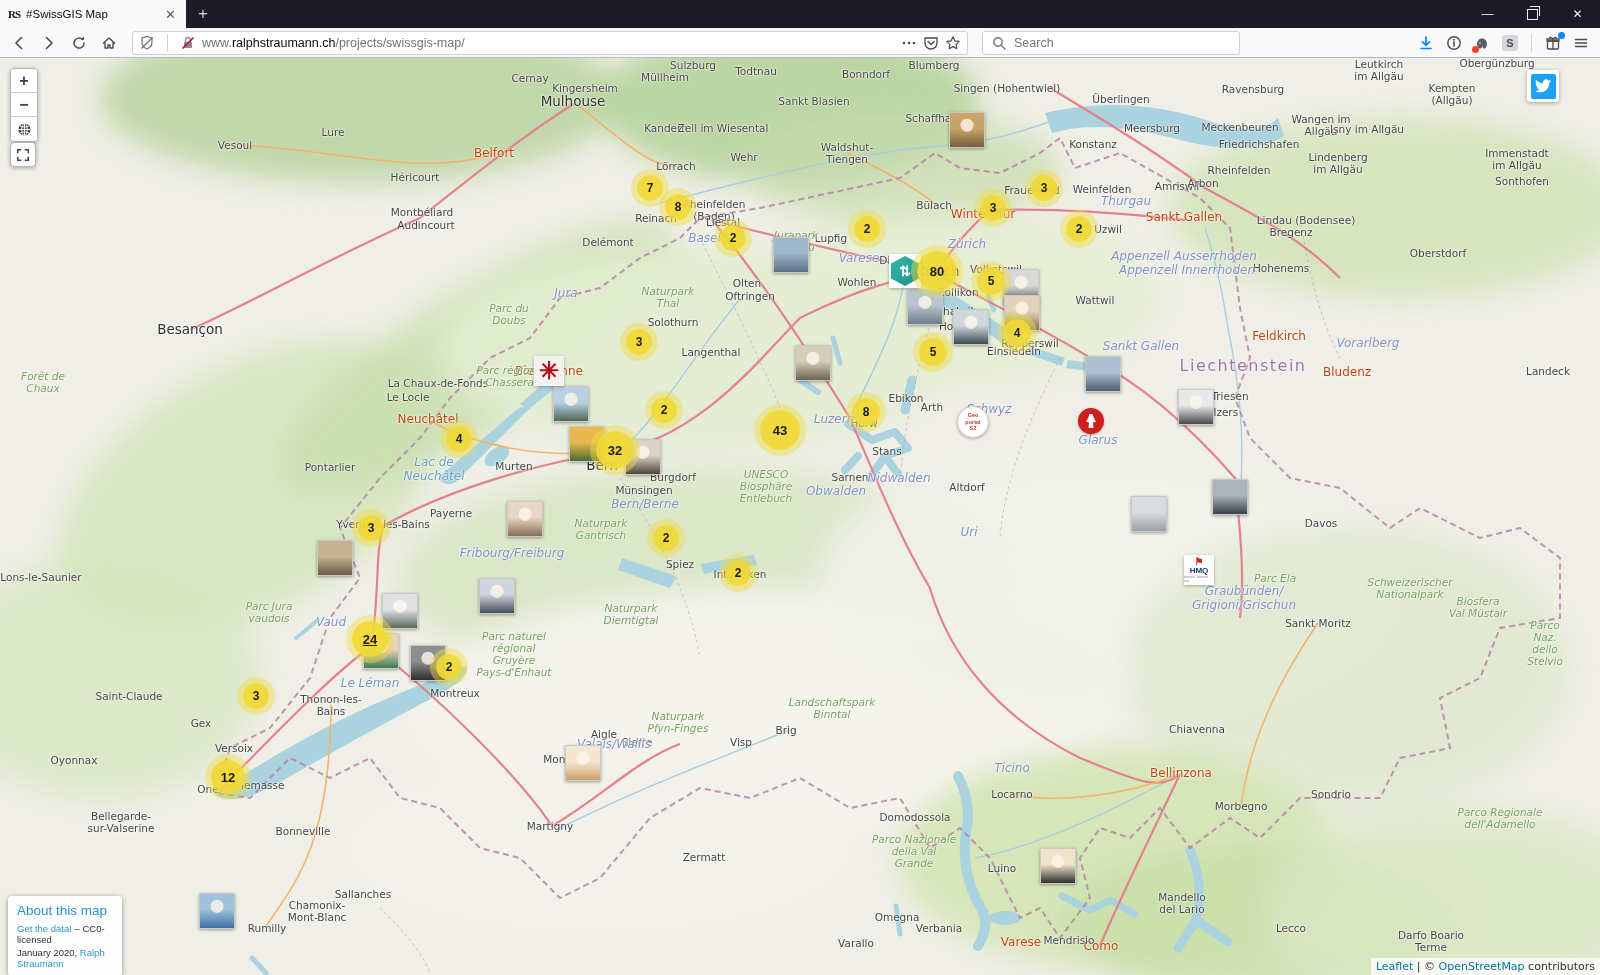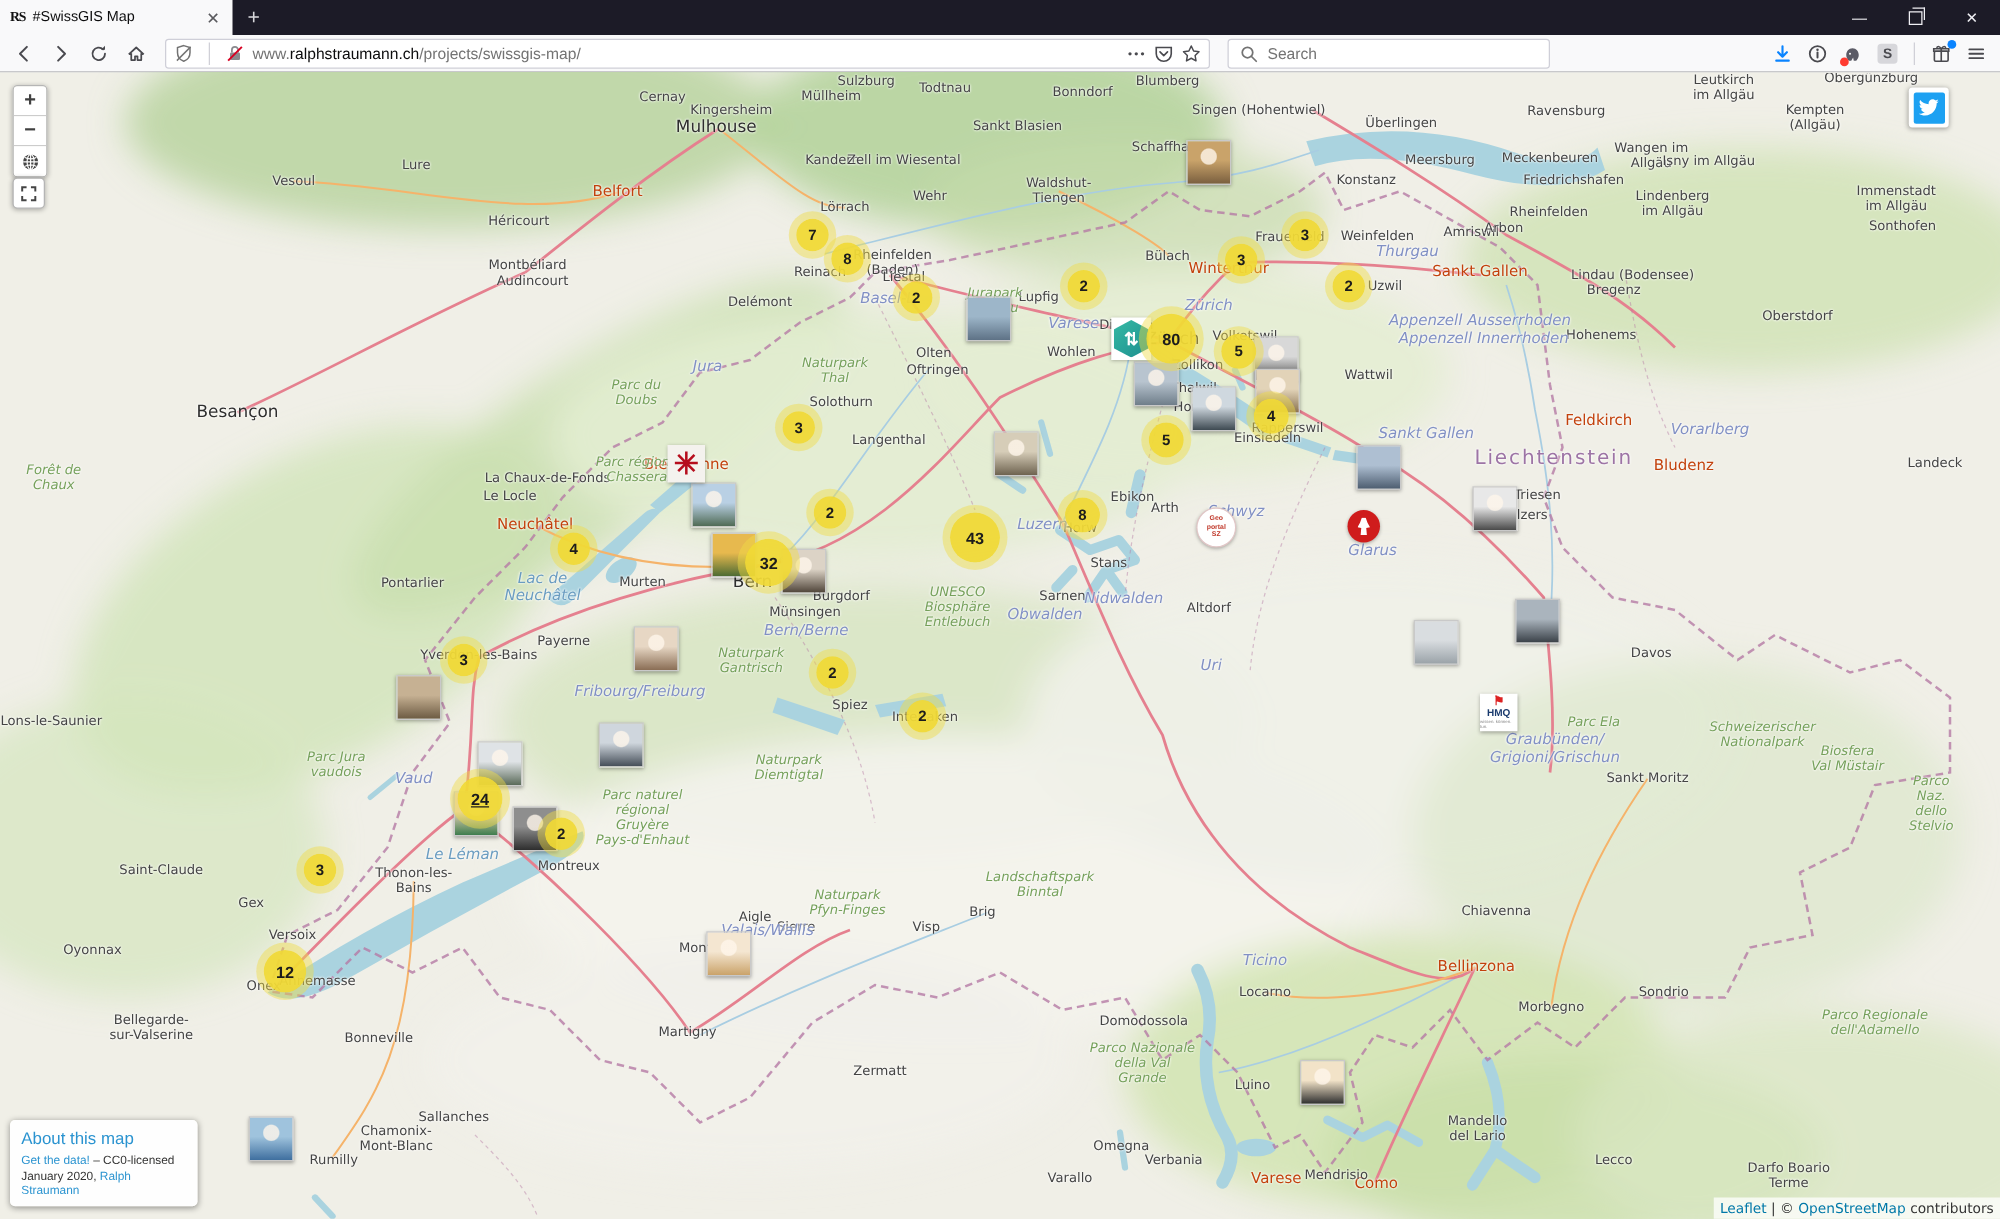--- a/index.html
+++ b/index.html
@@ -59,21 +59,21 @@
   .hmq-flag{color:#d22;font-size:10px;line-height:8px;}
   .hmq-sub{font-size:3.5px;color:#888;font-weight:400;}
   
   .zoomstack{position:absolute;left:10px;top:10px;width:26px;border:1px solid #b5b5b5;border-radius:4px;overflow:hidden;box-shadow:0 1px 4px rgba(0,0,0,.3);}
   .zbtn{width:26px;height:24px;background:#fff;display:flex;align-items:center;justify-content:center;
         font:700 16px "Liberation Sans",sans-serif;color:#404040;border-bottom:1px solid #ccc;box-sizing:border-box;}
   .zbtn:last-child{border-bottom:none;}
   .fsbtn{position:absolute;left:10px;top:84px;width:26px;height:25px;background:#fff;border:1px solid #b5b5b5;border-radius:4px;display:flex;align-items:center;justify-content:center;box-shadow:0 1px 4px rgba(0,0,0,.3);box-sizing:border-box;}
   .twitterbtn{position:absolute;left:1527px;top:12px;width:32px;height:32px;background:#fff;border-radius:3px;display:flex;align-items:center;justify-content:center;box-shadow:0 1px 4px rgba(0,0,0,.35);}
   .twitter-inner{width:25px;height:25px;background:#1da1f2;border-radius:2px;display:flex;align-items:center;justify-content:center;}
-  .aboutbox{position:absolute;left:8px;top:838px;width:150px;background:rgba(255,255,255,.93);border-radius:4px;box-shadow:0 1px 5px rgba(0,0,0,.4);padding:7px 9px;box-sizing:border-box;}
+  .aboutbox{position:absolute;left:8px;top:838px;width:114px;background:rgba(255,255,255,.93);border-radius:4px;box-shadow:0 1px 5px rgba(0,0,0,.4);padding:7px 9px;box-sizing:border-box;}
   .about-title{color:#2a93d0;font-size:13.5px;margin-bottom:5px;}
   .about-line{font-size:9.5px;color:#333;margin-top:2px;}
   .ablink{color:#2a93d0;}
   .attrib{position:absolute;right:0;bottom:0;background:rgba(255,255,255,.75);font-size:11px;color:#333;padding:2px 5px;font-family:"DejaVu Sans",sans-serif;}
   .attrib a{color:#0078a8;text-decoration:none;}
 </style>
 </head>
 <body>
 
 <div class="titlebar">
@@ -546,21 +546,21 @@
       <div class="cluster" style="left: 639px; top: 284px; width: 26px; height: 26px;">3</div>
       <div class="cluster" style="left: 933px; top: 294px; width: 28px; height: 28px;">5</div>
       <div class="cluster" style="left: 664px; top: 352px; width: 26px; height: 26px;">2</div>
       <div class="cluster" style="left: 866px; top: 354px; width: 28px; height: 28px;">8</div>
       <div class="cluster" style="left: 780px; top: 372px; width: 40px; height: 40px; font-size: 13px;">43</div>
       <div class="cluster" style="left: 615px; top: 392px; width: 38px; height: 38px; font-size: 13px;">32</div>
       <div class="cluster" style="left: 459px; top: 381px; width: 26px; height: 26px;">4</div>
       <div class="cluster" style="left: 371px; top: 470px; width: 26px; height: 26px;">3</div>
       <div class="cluster" style="left: 666px; top: 480px; width: 26px; height: 26px;">2</div>
       <div class="cluster" style="left: 738px; top: 515px; width: 26px; height: 26px;">2</div>
-      <div class="cluster" style="left: 384px; top: 581px; width: 36px; height: 36px; font-size: 13px; text-decoration: underline;">24</div>
+      <div class="cluster" style="left: 370px; top: 581px; width: 36px; height: 36px; font-size: 13px; text-decoration: underline;">24</div>
       <div class="cluster" style="left: 449px; top: 609px; width: 26px; height: 26px;">2</div>
       <div class="cluster" style="left: 256px; top: 638px; width: 26px; height: 26px;">3</div>
       <div class="cluster" style="left: 228px; top: 719px; width: 34px; height: 34px; font-size: 13px;">12</div>
     </div>
 
   <div class="zoomstack">
     <div class="zbtn">+</div>
     <div class="zbtn">−</div>
     <div class="zbtn">
       <svg width="15" height="15" viewBox="0 0 16 16">

